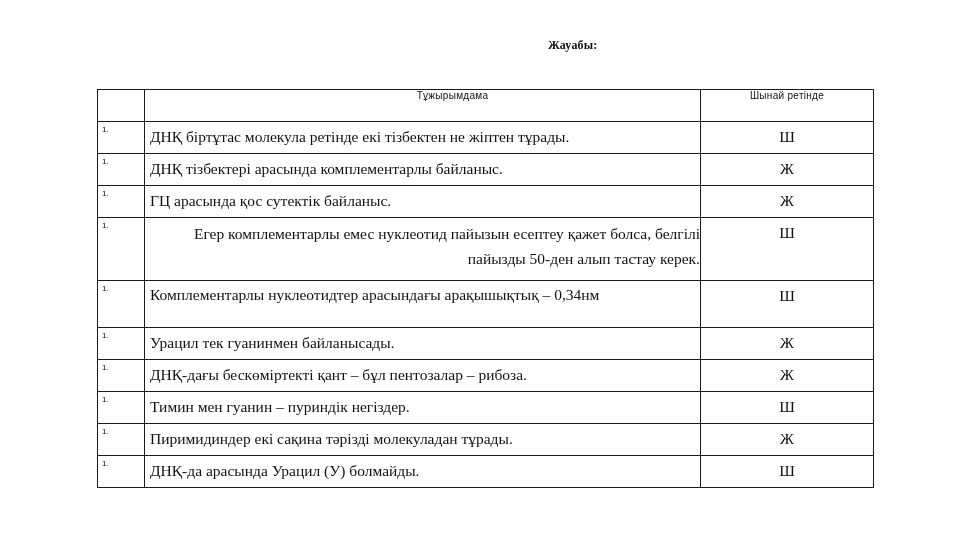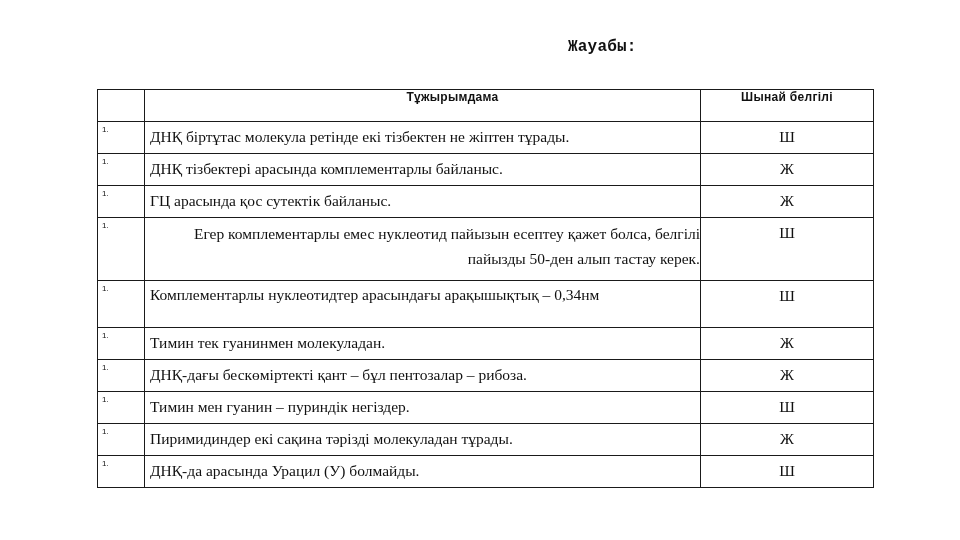--- a/index.html
+++ b/index.html
@@ -10,25 +10,25 @@
     background: #ffffff;
     overflow: hidden;
   }
   body {
     position: relative;
     font-family: "Liberation Serif", "DejaVu Serif", serif;
     color: #111111;
   }
   .page-title {
     position: absolute;
-    left: 568px;
+    left: 548px;
     top: 38px;
-    font-family: Liberation Mono, monospace;
+    font-family: Liberation Serif, serif;
     font-weight: bold;
-    font-size: 16px;
+    font-size: 12px;
     letter-spacing: 0.2px;
   }
   table.grid {
     position: absolute;
     left: 97px;
     top: 89px;
     border-collapse: collapse;
     table-layout: fixed;
     width: 776px;
   }
@@ -40,22 +40,22 @@
   table.grid tr:last-child td {
     border-bottom: 1.2px solid #1a1a1a;
   }
   col.c-num { width: 47px; }
   col.c-stmt { width: 556px; }
   col.c-ans { width: 173px; }
 
   .hdr-row th {
     height: 32px;
     font-family: "Liberation Sans", sans-serif;
-    font-weight: bold;
-    font-size: 12px;
+    font-weight: normal;
+    font-size: 10px;
     letter-spacing: 0.3px;
     text-align: center;
     vertical-align: top;
     padding-top: 5px;
     box-sizing: border-box;
   }
   .hdr-row th.h-stmt { text-align: center; padding-left: 60px; }
   .num {
     font-family: "Liberation Sans", sans-serif;
     font-size: 8px;
@@ -91,21 +91,21 @@
 <table class="grid">
   <colgroup>
     <col class="c-num">
     <col class="c-stmt">
     <col class="c-ans">
   </colgroup>
   <tbody>
       <tr class="hdr-row">
     <th></th>
     <th class="h-stmt">Тұжырымдама</th>
-    <th>Шынай белгілі</th>
+    <th>Шынай ретінде</th>
   </tr>
 
   <tr class="r-std">
     <td class="num">1.</td>
     <td class="stmt">ДНҚ біртұтас молекула ретінде екі тізбектен не жіптен тұрады.</td>
     <td class="ans">Ш</td>
   </tr>
   <tr class="r-std">
     <td class="num">1.</td>
     <td class="stmt">ДНҚ тізбектері арасында комплементарлы байланыс.</td>
@@ -121,21 +121,21 @@
     <td class="stmt wrap">Егер комплементарлы емес нуклеотид пайызын есептеу қажет болса, белгілі пайызды 50-ден алып тастау керек.</td>
     <td class="ans">Ш</td>
   </tr>
   <tr class="r-tall5">
     <td class="num">1.</td>
     <td class="stmt wrap5">Комплементарлы нуклеотидтер арасындағы арақышықтық – 0,34нм</td>
     <td class="ans">Ш</td>
   </tr>
   <tr class="r-std">
     <td class="num">1.</td>
-    <td class="stmt">Тимин тек гуанинмен молекуладан.</td>
+    <td class="stmt">Урацил тек гуанинмен байланысады.</td>
     <td class="ans">Ж</td>
   </tr>
   <tr class="r-std">
     <td class="num">1.</td>
     <td class="stmt">ДНҚ-дағы бескөміртекті қант – бұл пентозалар – рибоза.</td>
     <td class="ans">Ж</td>
   </tr>
   <tr class="r-std">
     <td class="num">1.</td>
     <td class="stmt">Тимин мен гуанин – пуриндік негіздер.</td>

